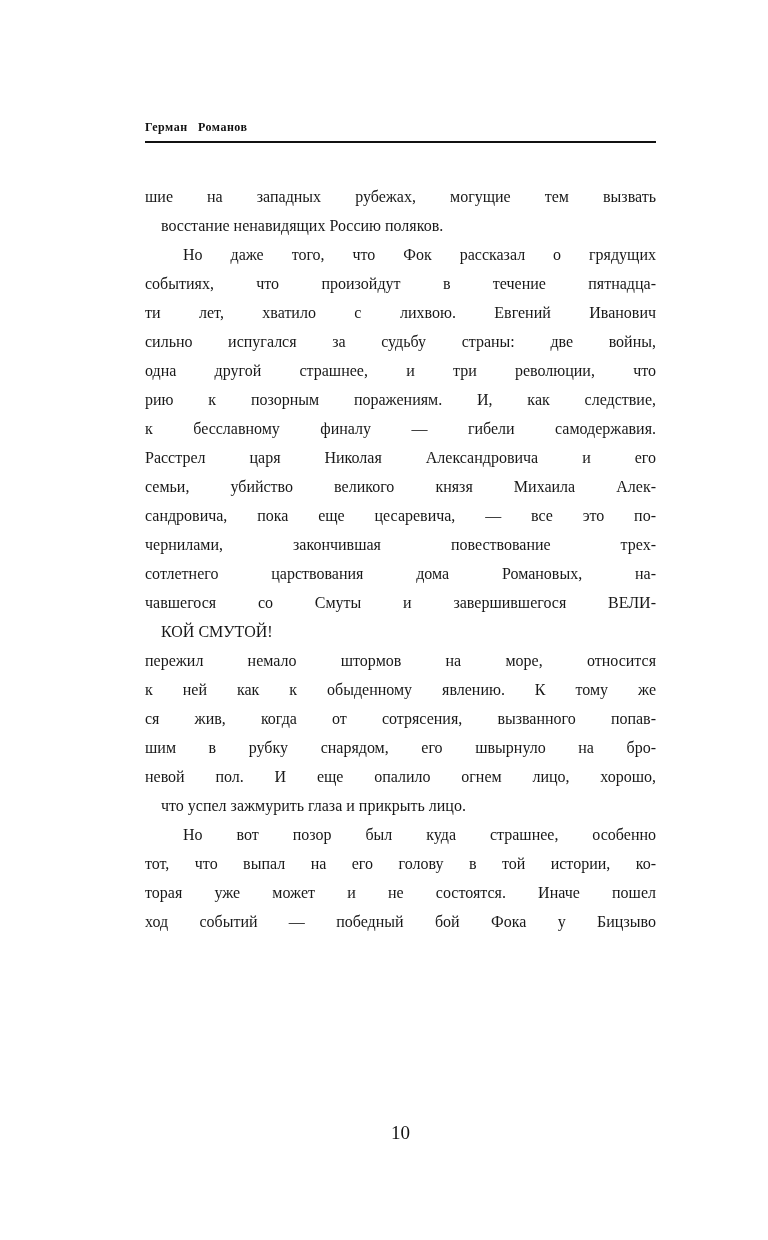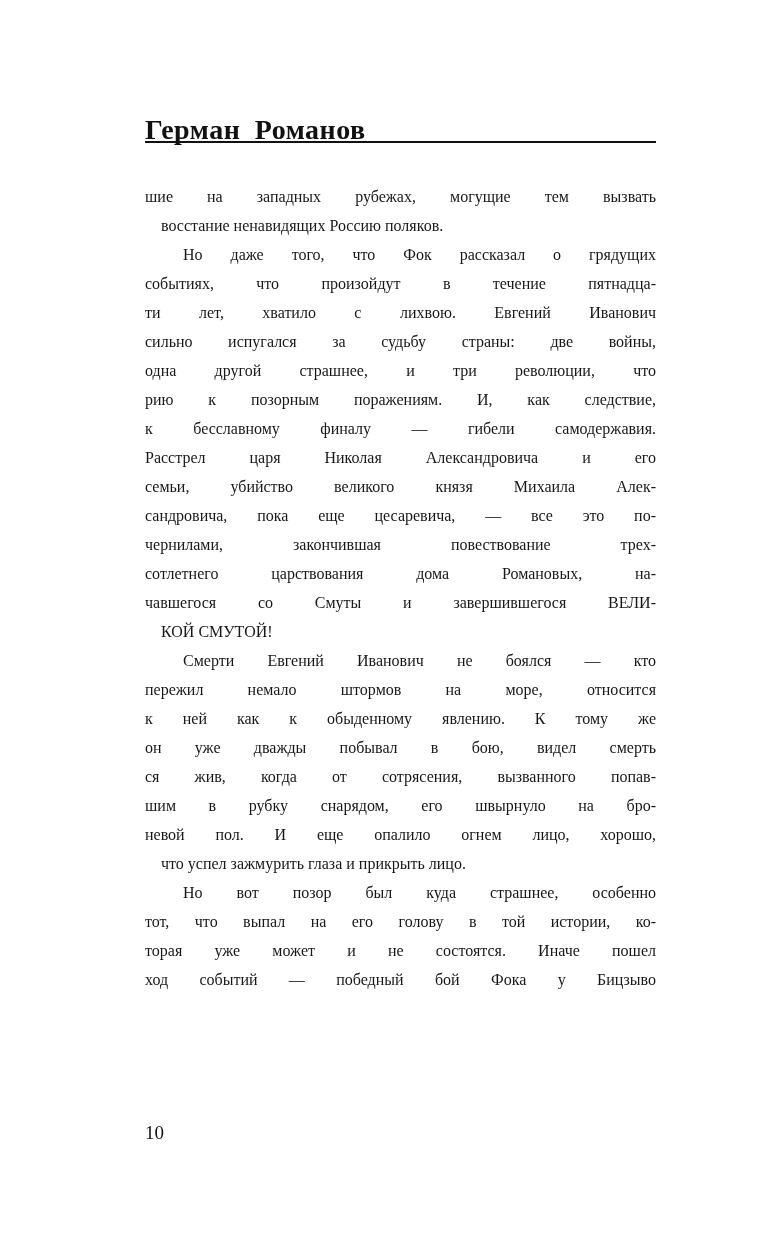--- a/index.html
+++ b/index.html
@@ -12,24 +12,24 @@
     width: 768px;
     height: 1240px;
     margin: 0 auto;
     background: #ffffff;
     color: #151515;
     font-family: "Liberation Serif", "DejaVu Serif", serif;
     overflow: hidden;
   }
   .running-header {
     position: absolute;
-    top: 114px;
+    top: 120px;
     left: 145px;
     width: 510px;
-    font-size: 28px;
+    font-size: 12px;
     font-weight: 600;
     letter-spacing: 0.5px;
     word-spacing: 7px;
     color: #111;
   }
   .header-rule {
     position: absolute;
     top: 141px;
     left: 145px;
     width: 511px;
@@ -59,20 +59,21 @@
     margin-left: 16px;
   }
   .line.indent {
     text-indent: 38px;
   }
   .page-number {
     position: absolute;
     top: 1122px;
     left: 145px;
     width: 511px;
+    text-align: center;
     font-size: 19px;
     color: #111;
   }
 </style>
 </head>
 <body>
 
 <div class="page">
   <div class="running-header">Герман Романов</div>
   <div class="header-rule"></div>
@@ -86,24 +87,22 @@
       <div class="line just">одна другой страшнее, и три революции, что</div>
       <div class="line just">рию к позорным поражениям. И, как следствие,</div>
       <div class="line just">к бесславному финалу — гибели самодержавия.</div>
       <div class="line just">Расстрел царя Николая Александровича и его</div>
       <div class="line just">семьи, убийство великого князя Михаила Алек-</div>
       <div class="line just">сандровича, пока еще цесаревича, — все это по-</div>
       <div class="line just">чернилами, закончившая повествование трех-</div>
       <div class="line just">сотлетнего царствования дома Романовых, на-</div>
       <div class="line just">чавшегося со Смуты и завершившегося ВЕЛИ-</div>
       <div class="line last">КОЙ СМУТОЙ!</div>
-      <div class="line just indent">Смерти Евгений Иванович не боялся — кто</div>
       <div class="line just">пережил немало штормов на море, относится</div>
       <div class="line just">к ней как к обыденному явлению. К тому же</div>
-      <div class="line just">он уже дважды побывал в бою, видел смерть</div>
       <div class="line just">ся жив, когда от сотрясения, вызванного попав-</div>
       <div class="line just">шим в рубку снарядом, его швырнуло на бро-</div>
       <div class="line just">невой пол. И еще опалило огнем лицо, хорошо,</div>
       <div class="line last">что успел зажмурить глаза и прикрыть лицо.</div>
       <div class="line just indent">Но вот позор был куда страшнее, особенно</div>
       <div class="line just">тот, что выпал на его голову в той истории, ко-</div>
       <div class="line just">торая уже может и не состоятся. Иначе пошел</div>
       <div class="line just">ход событий — победный бой Фока у Бицзыво</div>
     </div>
   <div class="page-number">10</div>

